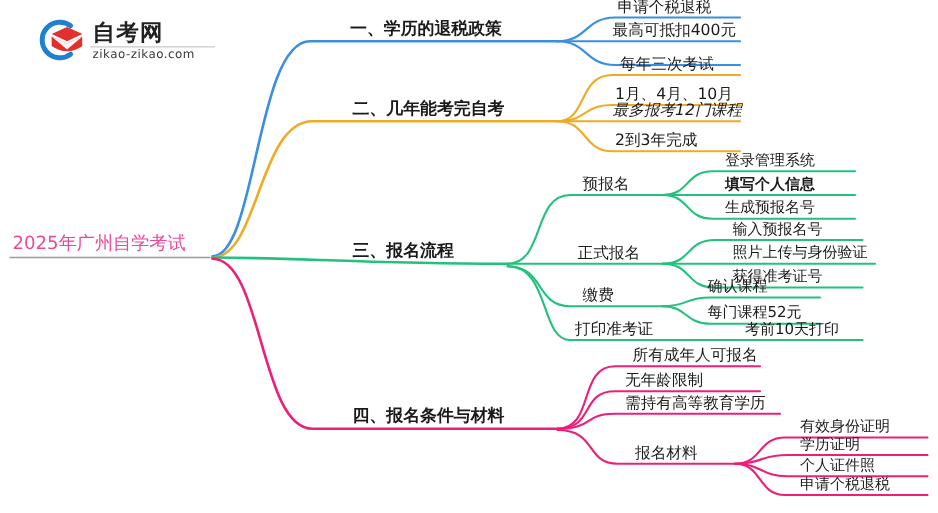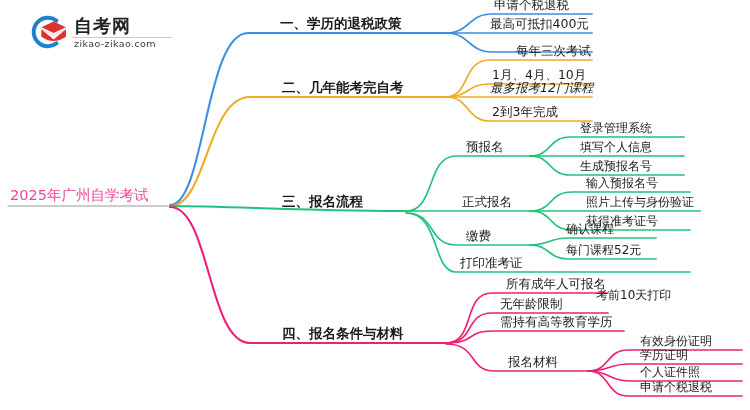--- a/index.html
+++ b/index.html
@@ -106,43 +106,43 @@
     </g>
   </svg>
 
   <div class="node-label lvl-root" style="left:10px;top:205px;">2025年广州自学考试</div>
 
   <div class="node-label lvl-1" style="left:280px;top:32px;">一、学历的退税政策</div>
   <div class="node-label lvl-2" style="left:494px;top:13px;">申请个税退税</div>
   <div class="node-label lvl-2" style="left:490px;top:32px;">最高可抵扣400元</div>
 
   <div class="node-label lvl-1" style="left:282px;top:96px;">二、几年能考完自考</div>
-  <div class="node-label lvl-2" style="left:496px;top:59px;margin-left:20px;">每年三次考试</div>
+  <div class="node-label lvl-2" style="left:496px;top:59px;">每年三次考试</div>
   <div class="node-label lvl-2" style="left:492px;top:83px;">1月、4月、10月</div>
   <div class="node-label lvl-2" style="left:490px;top:96px;font-style:italic;">最多报考12门课程</div>
   <div class="node-label lvl-2" style="left:492px;top:120px;">2到3年完成</div>
 
   <div class="node-label lvl-1" style="left:282px;top:210px;">三、报名流程</div>
 
   <div class="node-label lvl-2" style="left:466px;top:155px;">预报名</div>
   <div class="node-label lvl-3" style="left:580px;top:136px;">登录管理系统</div>
-  <div class="node-label lvl-3" style="left:580px;top:155px;">填写个人信息</div>
+  <div class="node-label lvl-3" style="left:580px;top:155px;font-weight:bold;">填写个人信息</div>
   <div class="node-label lvl-3" style="left:580px;top:174px;">生成预报名号</div>
 
   <div class="node-label lvl-2" style="left:462px;top:210px;">正式报名</div>
   <div class="node-label lvl-3" style="left:586px;top:191px;">输入预报名号</div>
   <div class="node-label lvl-3" style="left:586px;top:210px;">照片上传与身份验证</div>
   <div class="node-label lvl-3" style="left:586px;top:229px;">获得准考证号</div>
 
   <div class="node-label lvl-2" style="left:466px;top:244px;">缴费</div>
   <div class="node-label lvl-3" style="left:566px;top:237px;">确认课程</div>
   <div class="node-label lvl-3" style="left:566px;top:258px;">每门课程52元</div>
 
   <div class="node-label lvl-2" style="left:460px;top:271px;">打印准考证</div>
-  <div class="node-label lvl-3" style="left:596px;top:271px;margin-top:32px;">考前10天打印</div>
+  <div class="node-label lvl-3" style="left:596px;top:271px;">考前10天打印</div>
 
   <div class="node-label lvl-2" style="left:506px;top:292px;">所有成年人可报名</div>
   <div class="node-label lvl-1" style="left:282px;top:342px;">四、报名条件与材料</div>
   <div class="node-label lvl-2" style="left:500px;top:312px;">无年龄限制</div>
   <div class="node-label lvl-2" style="left:500px;top:330px;">需持有高等教育学历</div>
 
   <div class="node-label lvl-2" style="left:508px;top:370px;">报名材料</div>
   <div class="node-label lvl-3" style="left:640px;top:349px;">有效身份证明</div>
   <div class="node-label lvl-3" style="left:640px;top:363px;">学历证明</div>
   <div class="node-label lvl-3" style="left:640px;top:380px;">个人证件照</div>

